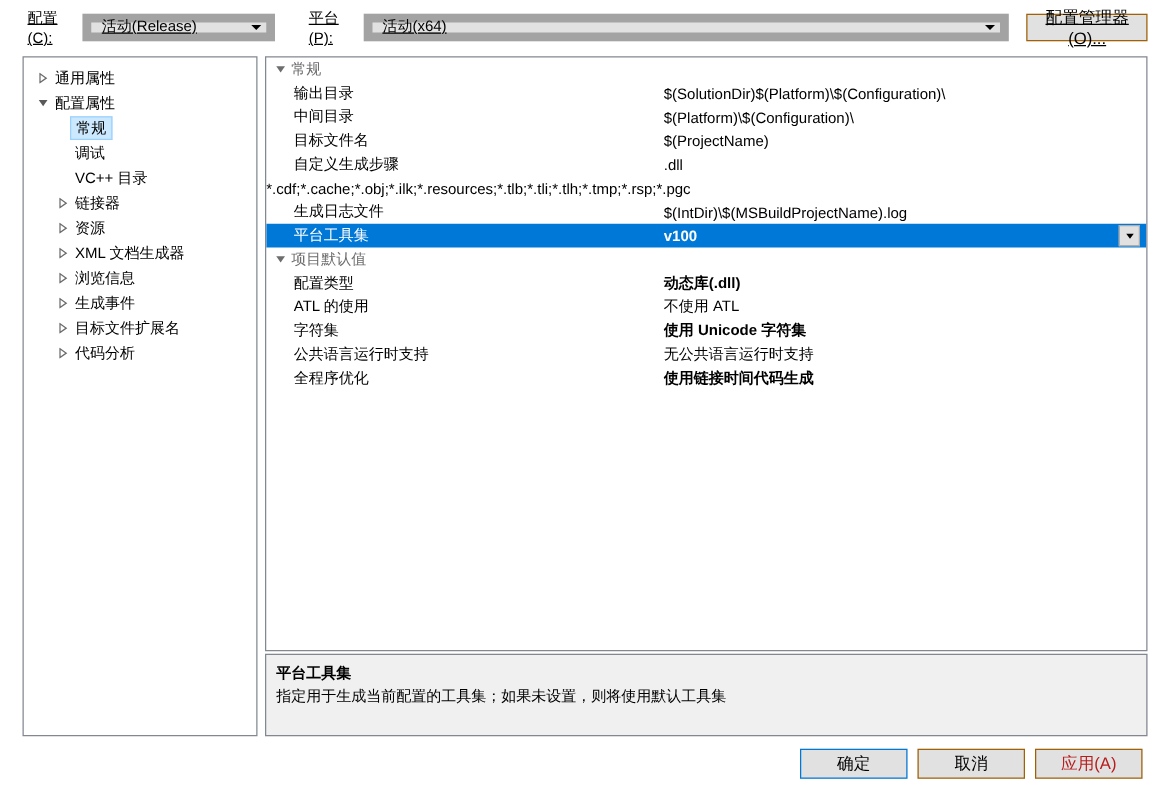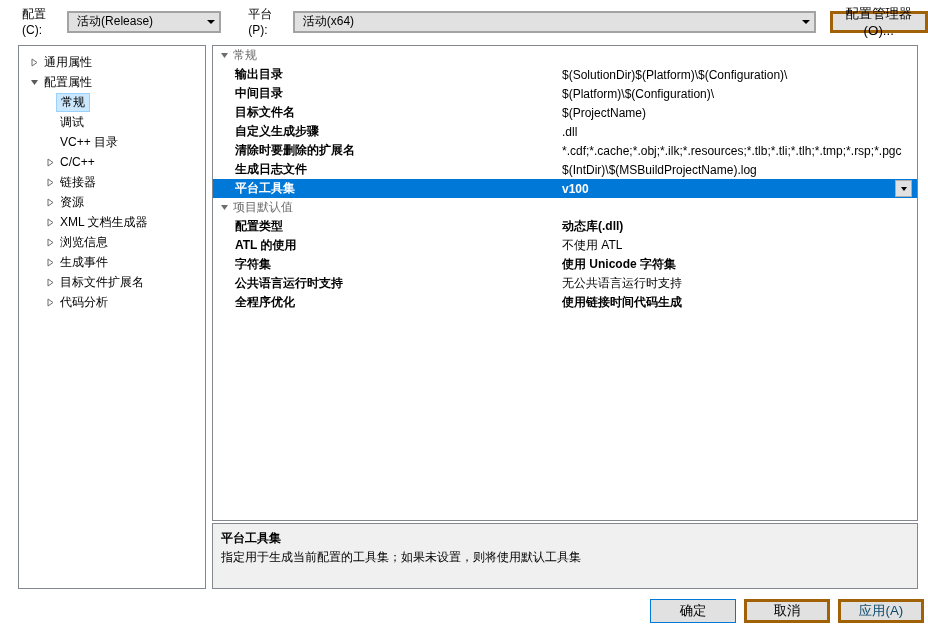--- a/index.html
+++ b/index.html
@@ -9,45 +9,46 @@
   background: #fff;
   color: #000;
   width: 928px;
   height: 633px;
   overflow: hidden;
   position: relative;
 }
 .toolbar {
   display: flex;
   align-items: center;
-  padding: 6px 0 8px 22px;
+  padding: 6px 10px 8px 22px;
   gap: 6px;
+  text-decoration: underline;
 }
 .toolbar-label { margin-right: 2px; }
 .combo {
   display: inline-flex;
   align-items: center;
   justify-content: space-between;
-  border: 2px solid #a3a3a3;
+  border: 7px solid #a3a3a3;
   background: #e1e1e1;
   height: 22px;
   padding: 0 4px 0 8px;
   cursor: default;
 }
 .combo.wide1 { width: 180px; }
 .combo.wide2 { width: 618px; margin-right: 8px; }
 .combo .caret {
   width: 0; height: 0;
   border-left: 4px solid transparent;
   border-right: 4px solid transparent;
   border-top: 4px solid #000;
   margin-left: 6px;
 }
 .btn {
-  border: 3px solid #a16207;
+  border: 1px solid #a16207;
   background: #e1e1e1;
   padding: 2px 10px;
   height: 22px;
   cursor: default;
   display: inline-flex;
   align-items: center;
   justify-content: center;
 }
 .main-area {
   display: flex;
@@ -116,30 +117,28 @@
   align-items: stretch;
 }
 .grid-row.selected { background: #0078d7; color: #fff; }
 .grid-cell-label {
   width: 318px;
   padding-left: 22px;
   display: flex;
   align-items: center;
   overflow: hidden;
   white-space: nowrap;
-  font-weight: bold;
 }
 .grid-cell-value {
   flex: 1;
   display: flex;
   align-items: center;
   overflow: hidden;
   white-space: nowrap;
   padding-right: 4px;
-  margin-left: 31px;
 }
 .grid-cell-value.bold { font-weight: bold; gap: 23px; }
 .grid-row.selected .dd-btn {
   width: 17px;
   height: 17px;
   border: 1px solid #adadad;
   background: #e1e1e1;
   display: inline-flex;
   align-items: center;
   justify-content: center;
@@ -160,27 +159,27 @@
   background: #f0f0f0;
   border-top: 1px solid #828790;
   margin-top: 2px;
   padding: 6px 8px;
   height: 66px;
 }
 .desc-title { font-weight: bold; margin-bottom: 2px; }
 .button-bar {
   position: absolute;
   bottom: 10px;
-  right: 4px;
+  right: 14px;
   display: flex;
   gap: 8px;
 }
 .button-bar .btn { width: 86px; height: 24px; }
 .button-bar .btn.primary { background: #e1e1e1; border: 1px solid #0078d7; }
-.button-bar .btn.disabled { color: #0c4a6e; }
+.button-bar .btn.disabled { color: #b91c1c; }
 </style>
 </head>
 <body>
 
 <div class="toolbar">
   <span class="toolbar-label">配置(C):</span>
   <div class="combo wide1">
     <span>活动(Release)</span>
     <span class="caret"></span>
   </div>
@@ -222,28 +221,20 @@
       <div class="tree-item d1">
         <span class="exp"></span>
         <span class="label-text">VC++ 目录</span>
       </div>
       <div class="tree-item d1">
         <span class="exp">
           <svg width="9" height="9">
             <path d="M2 1 L7 4.5 L2 8 Z" fill="none" stroke="#6d6d6d"></path>
           </svg>
         </span>
-        <span class="label-text">C/C++</span>
-      </div>
-      <div class="tree-item d1">
-        <span class="exp">
-          <svg width="9" height="9">
-            <path d="M2 1 L7 4.5 L2 8 Z" fill="none" stroke="#6d6d6d"></path>
-          </svg>
-        </span>
         <span class="label-text">链接器</span>
       </div>
       <div class="tree-item d1">
         <span class="exp">
           <svg width="9" height="9">
             <path d="M2 1 L7 4.5 L2 8 Z" fill="none" stroke="#6d6d6d"></path>
           </svg>
         </span>
         <span class="label-text">资源</span>
       </div>
@@ -316,21 +307,20 @@
             <span>$(ProjectName)</span>
           </div>
         </div>
         <div class="grid-row">
           <div class="grid-cell-label">自定义生成步骤</div>
           <div class="grid-cell-value">
             <span>.dll</span>
           </div>
         </div>
         <div class="grid-row">
-          <div class="grid-cell-label">清除时要删除的扩展名</div>
           <div class="grid-cell-value">
             <span>*.cdf;*.cache;*.obj;*.ilk;*.resources;*.tlb;*.tli;*.tlh;*.tmp;*.rsp;*.pgc</span>
           </div>
         </div>
         <div class="grid-row">
           <div class="grid-cell-label">生成日志文件</div>
           <div class="grid-cell-value">
             <span>$(IntDir)\$(MSBuildProjectName).log</span>
           </div>
         </div>

